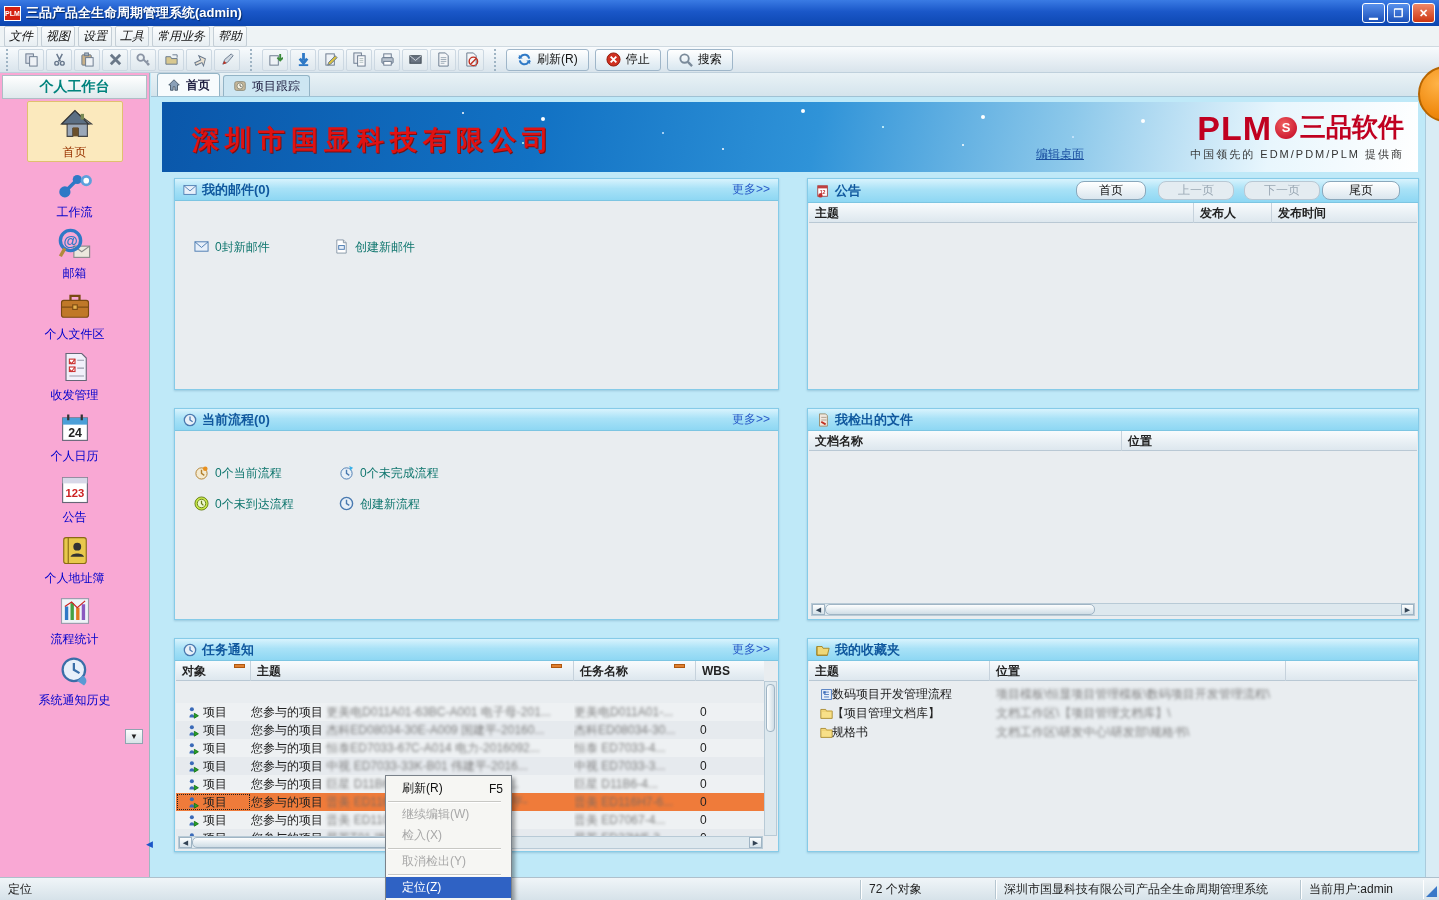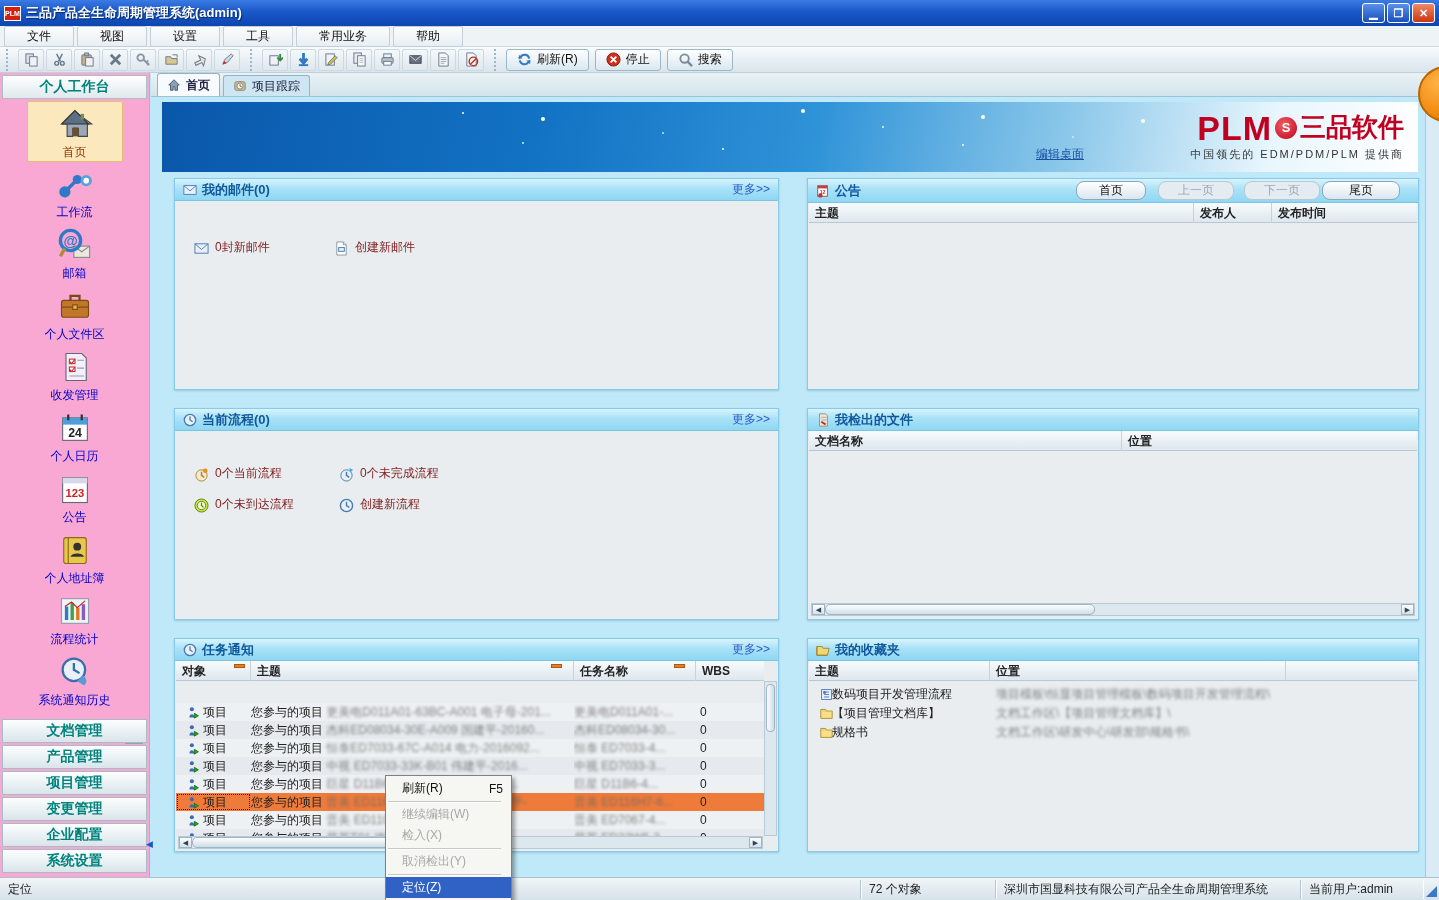--- a/index.html
+++ b/index.html
@@ -14,22 +14,22 @@
     display:flex; align-items:center; justify-content:center; border:1px solid #fff; margin-right:5px; }
   #win-title { color:#fff; font-weight:bold; font-size:13px; text-shadow:1px 1px 1px #032a66; flex:1; }
   .winbtn { width:23px; height:20px; margin-left:2px; border-radius:3px; border:1px solid #fff;
     display:flex; align-items:center; justify-content:center; color:#fff; font-size:11px; font-weight:bold;
     background:linear-gradient(180deg,#5890ec,#1b50b8); }
   .winbtn.close { background:linear-gradient(180deg,#f08868,#cc3612); }
 
   
   #menubar { position:absolute; left:0; top:26px; width:1439px; height:21px; background:#eef3f5;
     border-bottom:1px solid #cfd9e0; display:flex; align-items:center; padding-left:4px; }
-  .menu-item { font-size:12px; color:#111; padding:1px 22px; margin-right:3px; border:1px solid #c4ced6;
-    background:linear-gradient(180deg,#fcfdfe,#e7eef2); border-radius:2px; cursor:default; }
+  .menu-item { font-size:12px; color:#111; padding:1px 4px; margin-right:3px; border:1px solid #c4ced6;
+    background:linear-gradient(180deg,#fcfdfe,#e7eef2); border-radius:2px; cursor:default;font-style:italic; }
 
   
   #toolbar { position:absolute; left:0; top:47px; width:1439px; height:26px;
     background:linear-gradient(180deg,#f8fbfd,#d9e4ec); border-bottom:1px solid #bfd0dc;
     display:flex; align-items:center; padding-left:6px; }
   .tgroup { display:flex; align-items:center; padding:0 8px 0 10px; border-left:2px dotted #9fb4c4; height:22px; }
   .tbtn { width:26px; height:22px; margin-right:2px; display:flex; align-items:center; justify-content:center;
     border:1px solid #ccd8e2; border-radius:2px; background:linear-gradient(180deg,#f4f8fa,#dfe8ee); }
   .tbtn svg { width:15px; height:15px; }
   .tbtn-labeled { display:flex; align-items:center; height:22px; margin-right:6px; padding:0 10px;
@@ -99,21 +99,21 @@
   .pbody { position:absolute; left:1px; right:1px; top:22px; bottom:1px; background:#e9edf0; overflow:hidden; }
 
   #panel-mail       { left:23px;  top:81px;  width:605px; height:212px; }
   #panel-announce   { left:656px; top:81px;  width:612px; height:212px; }
   #panel-flows      { left:23px;  top:311px; width:605px; height:212px; }
   #panel-checkedout { left:656px; top:311px; width:612px; height:212px; }
   #panel-tasks      { left:23px;  top:541px; width:605px; height:214px; }
   #panel-favorites  { left:656px; top:541px; width:612px; height:214px; }
 
   .quick-row { position:absolute; left:0; right:0; display:flex; }
-  .quick-item { display:flex; align-items:flex-end; font-size:12px; color:#7f1d1d; cursor:pointer; }
+  .quick-item { display:flex; align-items:flex-start; font-size:12px; color:#0f766e; cursor:pointer; }
   .quick-item svg { width:15px; height:15px; margin-right:6px; }
 
   .thead { position:absolute; left:0; right:0; height:20px; background:linear-gradient(180deg,#f8fbfd,#dde7ee);
     border-bottom:1px solid #b9c8d4; }
   .th { position:absolute; top:0; height:20px; display:flex; align-items:center; font-size:12px; color:#222;
     padding-left:6px; border-right:1px solid #c6d2dc;font-weight:bold; }
   .sortmark { position:absolute; top:3px; width:11px; height:4px; background:#e08030; border:1px solid #b05810; }
 
   
   .nav-btn { position:absolute; top:2px; height:19px; border:1px solid #8aa8bc; border-radius:8px;
@@ -510,35 +510,20 @@
             <circle cx="15" cy="14" r="10" fill="#e8f0fa" stroke="#3a6ea8" stroke-width="2"></circle>
             <path d="M15 8v6l5 3" stroke="#3a6ea8" stroke-width="2" fill="none"></path>
             <path d="M23 19c4 3 4 6 1 9l-6-4z" fill="#5a9ad4"></path>
           </svg>
         </span>
         <span class="slabel">系统通知历史</span>
       </div>
 
   </div>
   <div id="side-scrolldown">▼</div>
-  <div id="side-bottom">
-
-      <div class="side-btn">文档管理</div>
-
-      <div class="side-btn">产品管理</div>
-
-      <div class="side-btn">项目管理</div>
-
-      <div class="side-btn">变更管理</div>
-
-      <div class="side-btn">企业配置</div>
-
-      <div class="side-btn">系统设置</div>
-
-  </div>
 </div>
 <div id="splitter-arrow">◀</div>
 
 <div id="tabbar">
 
     <div class="tab active">
       <span style="width: 14px; height: 14px; display: inline-block; margin-right: 5px;">
         <svg viewBox="0 0 16 16" style="width: 100%; height: 100%;">
           <path d="M8 2 2 8h2v6h3v-4h2v4h3V8h2z" fill="#8aa0b8" stroke="#456"></path>
         </svg>
@@ -557,20 +542,21 @@
       <span>项目跟踪</span>
     </div>
 
 </div>
 
 <div id="content">
   <div id="vscroll-main"></div>
 
   <div id="banner">
     <div id="banner-stars"></div>
+    <div id="banner-company">深圳市国显科技有限公司</div>
     <div id="edit-desktop">编辑桌面</div>
     <div id="banner-logo">
       <div id="logo-row">
         <span id="logo-plm">PLM</span>
         <span id="logo-swirl">S</span>
         <span id="logo-brand">三品软件</span>
       </div>
       <div id="logo-tagline">中国领先的 EDM/PDM/PLM 提供商</div>
     </div>
   </div>

